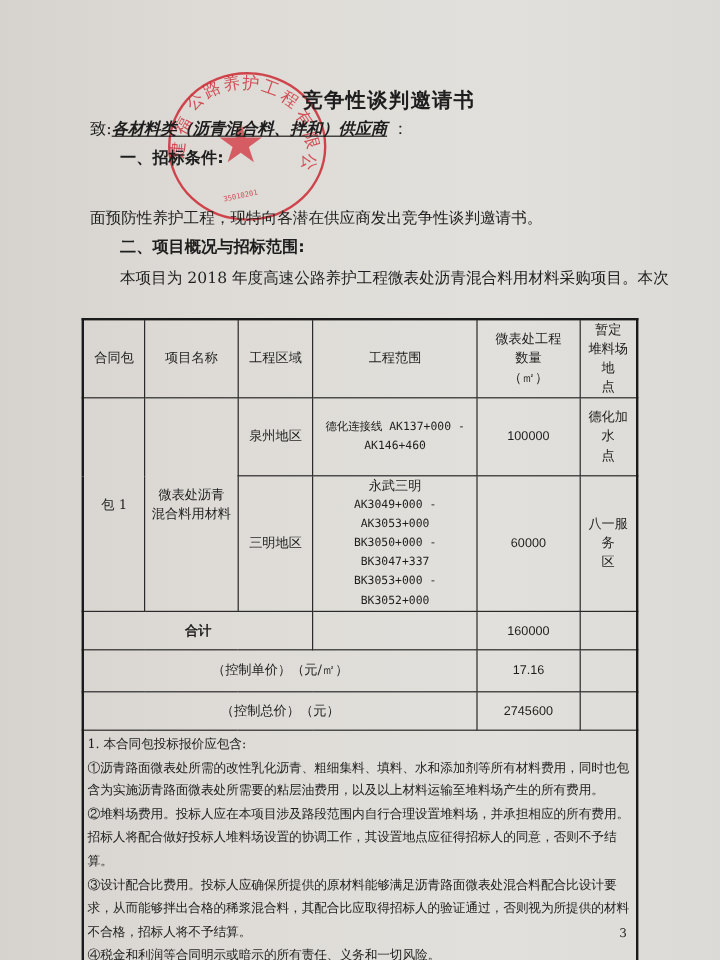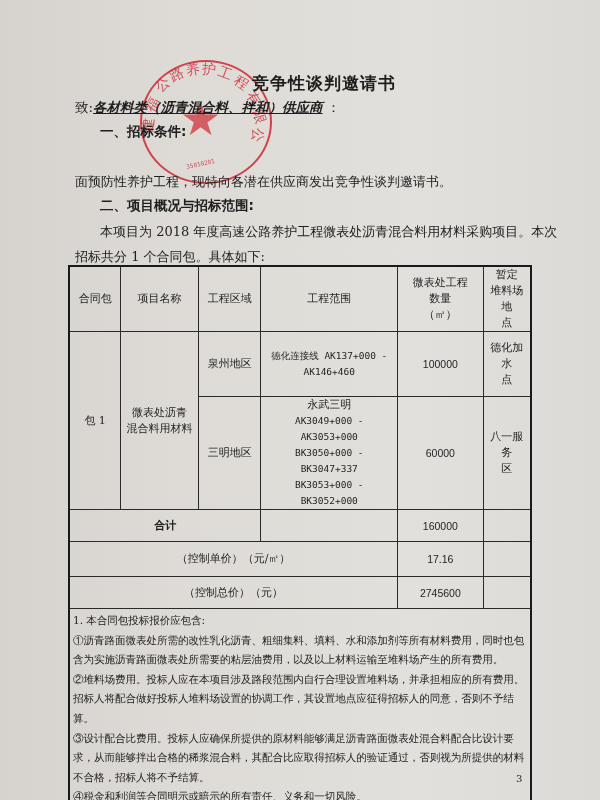--- a/index.html
+++ b/index.html
@@ -82,21 +82,20 @@
 
   <div class="abs to-line">
     <span>致:</span><span class="addressee">各材料类（沥青混合料、拌和）供应商</span><span> ：</span>
   </div>
 
   <div class="abs h1" style="left:100px; top:123px;">一、招标条件:</div>
   <div class="abs h1" style="left:100px; top:197px;">二、项目概况与招标范围:</div>
 
   <div class="abs para" style="left:75px; top:173px;">面预防性养护工程，现特向各潜在供应商发出竞争性谈判邀请书。</div>
   <div class="abs para" style="left:100px; top:223px;">本项目为 2018 年度高速公路养护工程微表处沥青混合料用材料采购项目。本次</div>
-  <div class="abs para" style="left:75px; top:248px;">招标共分 1 个合同包。具体如下:</div>
 
   <table class="main">
     <colgroup>
       <col style="width:52px">
         <col style="width:78px">
         <col style="width:63px">
       <col style="width:137px">
         <col style="width:86px">
         <col style="width:48px">
     </colgroup>

